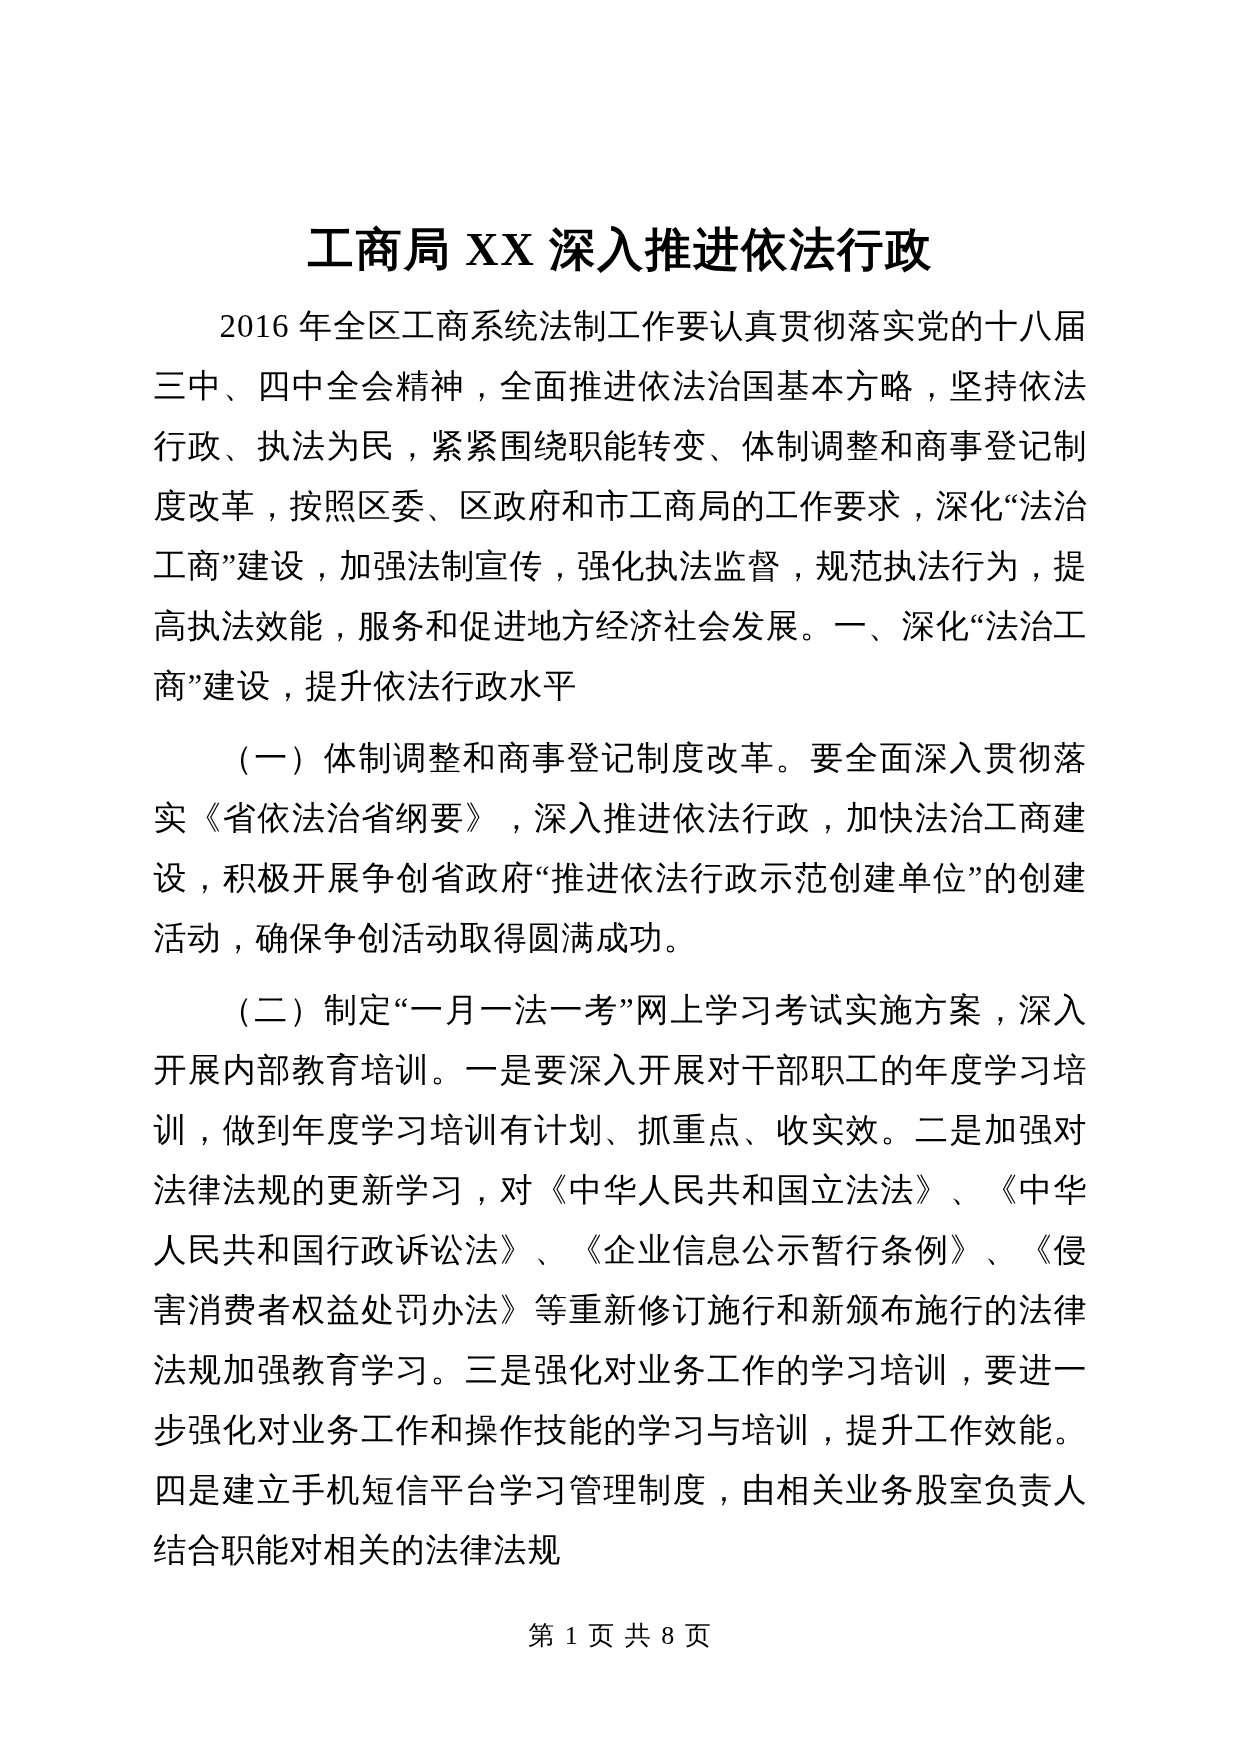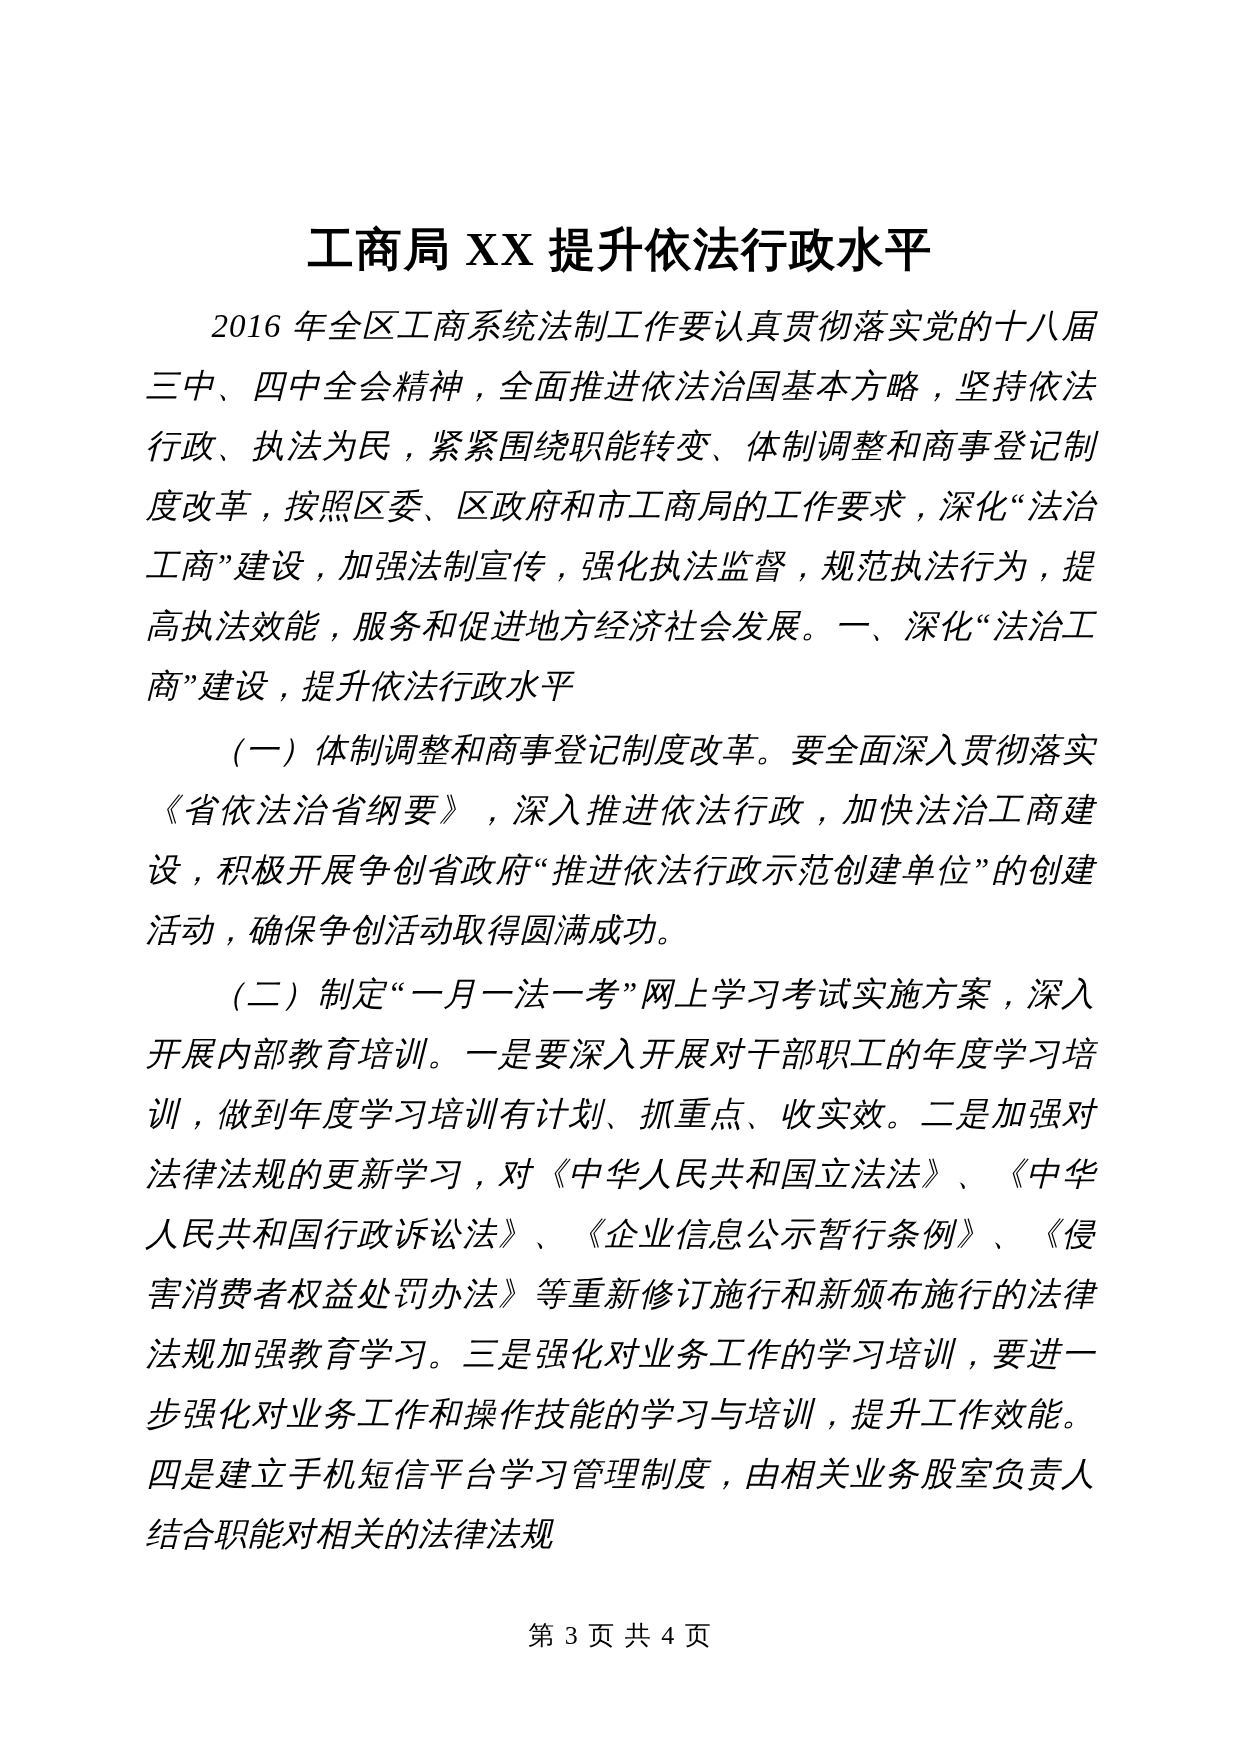--- a/index.html
+++ b/index.html
@@ -29,45 +29,44 @@
     margin: 18px auto 0 auto;
     width: 958px;
     font-size: 33px;
     line-height: 60px;
     letter-spacing: 1px;
     text-align: justify;
     text-justify: inter-character;
     color: #000000;
   }
   .doc-body p {
-    margin: 4px;
+    margin: 12px;
     padding: 0;
     text-indent: 2em;
-    font-style: italic;
   }
   .page-footer {
     position: absolute;
     top: 1620px;
     left: 0;
     width: 100%;
     text-align: center;
     font-size: 26px;
     line-height: 32px;
     letter-spacing: 2px;
     color: #000000;
   }
 </style>
 </head>
 <body>
 
 <div class="page">
 
-  <h1 class="doc-title">工商局 XX 提升依法行政水平</h1>
+  <h1 class="doc-title">工商局 XX 深入推进依法行政</h1>
 
   <div class="doc-body">
     <p>2016 年全区工商系统法制工作要认真贯彻落实党的十八届三中、四中全会精神，全面推进依法治国基本方略，坚持依法行政、执法为民，紧紧围绕职能转变、体制调整和商事登记制度改革，按照区委、区政府和市工商局的工作要求，深化“法治工商”建设，加强法制宣传，强化执法监督，规范执法行为，提高执法效能，服务和促进地方经济社会发展。一、深化“法治工商”建设，提升依法行政水平</p>
     <p>（一）体制调整和商事登记制度改革。要全面深入贯彻落实《省依法治省纲要》，深入推进依法行政，加快法治工商建设，积极开展争创省政府“推进依法行政示范创建单位”的创建活动，确保争创活动取得圆满成功。</p>
     <p>（二）制定“一月一法一考”网上学习考试实施方案，深入开展内部教育培训。一是要深入开展对干部职工的年度学习培训，做到年度学习培训有计划、抓重点、收实效。二是加强对法律法规的更新学习，对《中华人民共和国立法法》、《中华人民共和国行政诉讼法》、《企业信息公示暂行条例》、《侵害消费者权益处罚办法》等重新修订施行和新颁布施行的法律法规加强教育学习。三是强化对业务工作的学习培训，要进一步强化对业务工作和操作技能的学习与培训，提升工作效能。四是建立手机短信平台学习管理制度，由相关业务股室负责人结合职能对相关的法律法规</p>
   </div>
 
-  <div class="page-footer">第 3 页 共 4 页</div>
+  <div class="page-footer">第 1 页 共 8 页</div>
 
 </div>
 
 </body></html>

